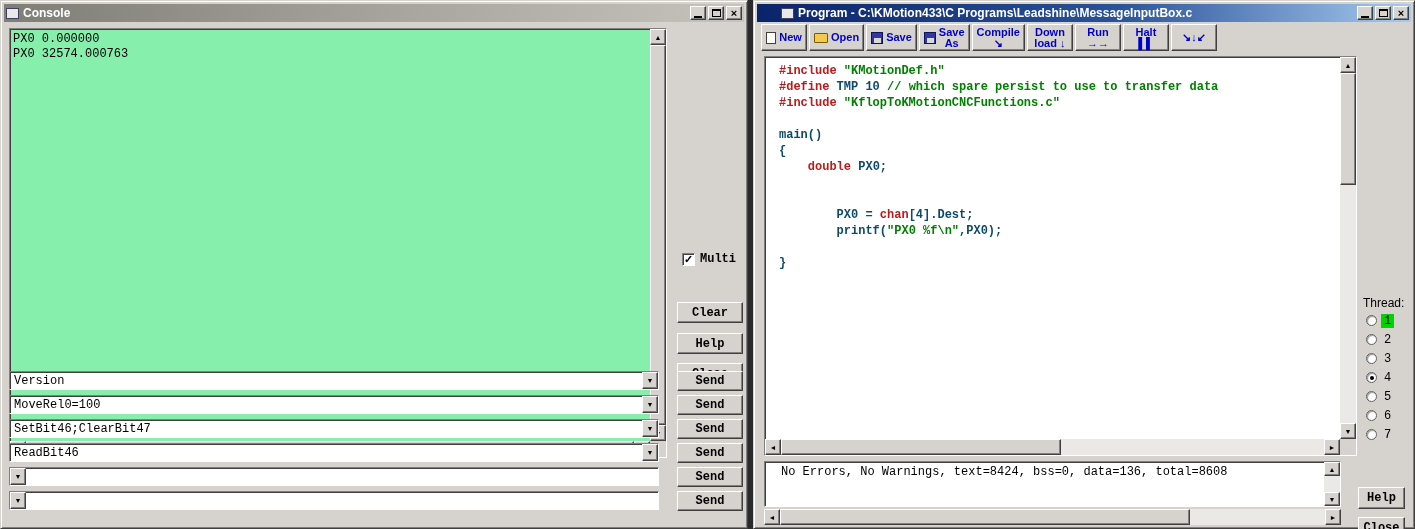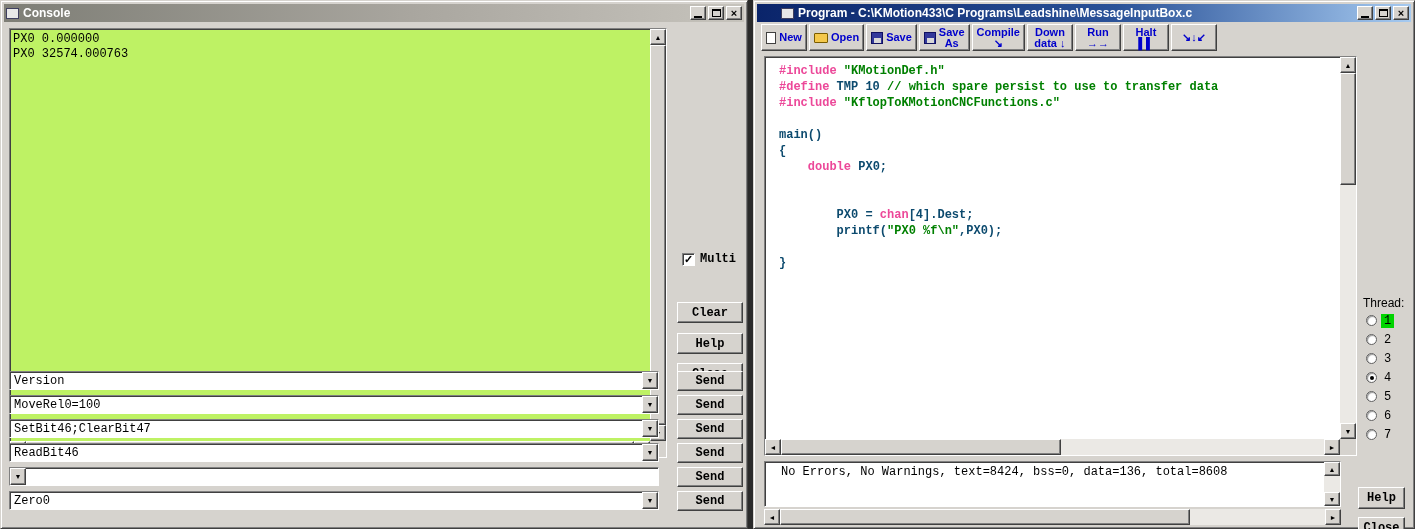--- a/index.html
+++ b/index.html
@@ -20,21 +20,21 @@
 .g-min{width:8px;height:2px;background:#000;margin-top:8px;}
 .g-max{width:9px;height:8px;border:1px solid #000;border-top-width:2px;}
 
 
 .vscroll,.hscroll{position:absolute;background:#ebe9e5;}
 .sbtn{position:absolute;width:16px;height:16px;background:#d6d3ce;border:1px solid;border-color:#fff #404040 #404040 #fff;box-shadow:inset -1px -1px 0 #808080;display:flex;align-items:center;justify-content:center;font-size:7px;color:#000;}
 .thumb{position:absolute;background:#d6d3ce;border:1px solid;border-color:#fff #404040 #404040 #fff;box-shadow:inset -1px -1px 0 #808080;}
 .corner{position:absolute;right:0;bottom:0;width:16px;height:16px;background:#d6d3ce;}
 
 
-.output{position:absolute;left:8px;top:27px;width:658px;height:430px;background:#bef264;border:1px solid;border-color:#808080 #fff #fff #808080;box-shadow:inset 1px 1px 0 #404040;}
+.output{position:absolute;left:8px;top:27px;width:658px;height:430px;background:#86efac;border:1px solid;border-color:#808080 #fff #fff #808080;box-shadow:inset 1px 1px 0 #404040;}
 .output-text{position:absolute;left:3px;top:3px;right:18px;bottom:18px;font:12px "Liberation Mono",monospace;line-height:15px;color:#000;overflow:hidden;}
 .multi{position:absolute;left:681px;top:251px;display:flex;align-items:center;gap:5px;font:bold 12px "Liberation Mono",monospace;color:#000;}
 .checkbox{width:13px;height:13px;background:#fff;border:1px solid;border-color:#808080 #fff #fff #808080;box-shadow:inset 1px 1px 0 #404040;font:bold 11px "Liberation Sans",sans-serif;display:flex;align-items:center;justify-content:center;line-height:11px;}
 .btn{position:absolute;background:#d6d3ce;border:1px solid;border-color:#fff #404040 #404040 #fff;box-shadow:inset -1px -1px 0 #808080;font:bold 12px "Liberation Mono",monospace;color:#000;display:flex;align-items:center;justify-content:center;cursor:default;margin-top:24px;}
 .clear{left:676px;top:277px;width:66px;height:21px;}
 .helpL{left:676px;top:308px;width:66px;height:21px;}
 .closeL{left:676px;top:338px;width:66px;height:21px;}
 .combo-row{position:absolute;left:8px;height:20px;}
 .combo{position:absolute;left:0;top:0;width:650px;height:19px;display:flex;background:#fff;border:1px solid;border-color:#808080 #fff #fff #808080;box-shadow:inset 1px 1px 0 #404040;}
 .combo-text{flex:1;font:12px "Liberation Mono",monospace;padding:2px 0 0 4px;white-space:nowrap;overflow:hidden;}
@@ -47,21 +47,21 @@
 .tlabel{font:bold 11px "Liberation Sans",sans-serif;color:#0000cc;text-align:center;line-height:11px;white-space:nowrap;}
 .icon-page{width:10px;height:12px;background:#fff;border:1px solid #404040;}
 .icon-folder{width:14px;height:10px;background:#f4c84c;border:1px solid #7a5c00;border-radius:1px;}
 .icon-disk{position:relative;width:12px;height:12px;background:#32389a;border:1px solid #101060;}
 .icon-disk::after{content:"";position:absolute;left:2px;bottom:0;width:7px;height:5px;background:#d8d8d8;}
 
 .editor{position:absolute;left:10px;top:55px;width:593px;height:400px;background:#fff;border:1px solid;border-color:#808080 #fff #fff #808080;box-shadow:inset 1px 1px 0 #404040;}
 .code{position:absolute;left:1px;top:1px;right:17px;bottom:17px;background:#fff;padding:5px 0 0 13px;overflow:hidden;}
 .code-line{font:bold 12px "Liberation Mono",monospace;line-height:16px;white-space:pre;}
 .tok-k{color:#0c4a6e;}
-.tok-b{color:#ec4899;}
+.tok-b{color:#b91c1c;}
 .tok-g{color:#008000;}
 
 .thread-label{position:absolute;left:609px;top:295px;font:12px "Liberation Sans",sans-serif;color:#000;}
 .thread-options{position:absolute;left:612px;top:310px;width:46px;}
 .thread-row{height:19px;display:flex;align-items:center;gap:4px;}
 .radio{position:relative;width:11px;height:11px;border-radius:50%;background:#fff;border:1px solid #606060;box-shadow:inset 1px 1px 1px #9a9a9a;flex:0 0 auto;}
 .rdot{position:absolute;left:3px;top:3px;width:4px;height:4px;border-radius:50%;background:#000;}
 .thread-num{font:12px "Liberation Mono",monospace;padding:0 3px;}
 .thread-num.running{background:#00d400;}
 
@@ -149,21 +149,20 @@
           <button class="send">Send</button>
         </div>
         <div class="combo-row" style="top: 466px;">
           <div class="combo">
             <span class="combo-arrow">▼</span>
           </div>
           <button class="send">Send</button>
         </div>
         <div class="combo-row" style="top: 490px;">
           <div class="combo">
-            <span class="combo-text">Zero0</span>
             <span class="combo-arrow">▼</span>
           </div>
           <button class="send">Send</button>
         </div>
       </div>
   </div>
 
   <div class="win program">
     <div class="titlebar active">
       <span class="title-icon"></span>
@@ -207,21 +206,21 @@
         </button>
         <button class="tbtn">
           <span class="tlabel">
             <div>Compile</div>
             <div>↘</div>
           </span>
         </button>
         <button class="tbtn">
           <span class="tlabel">
             <div>Down</div>
-            <div>data ↓</div>
+            <div>load ↓</div>
           </span>
         </button>
         <button class="tbtn">
           <span class="tlabel">
             <div>Run</div>
             <div>→→</div>
           </span>
         </button>
         <button class="tbtn">
           <span class="tlabel">

